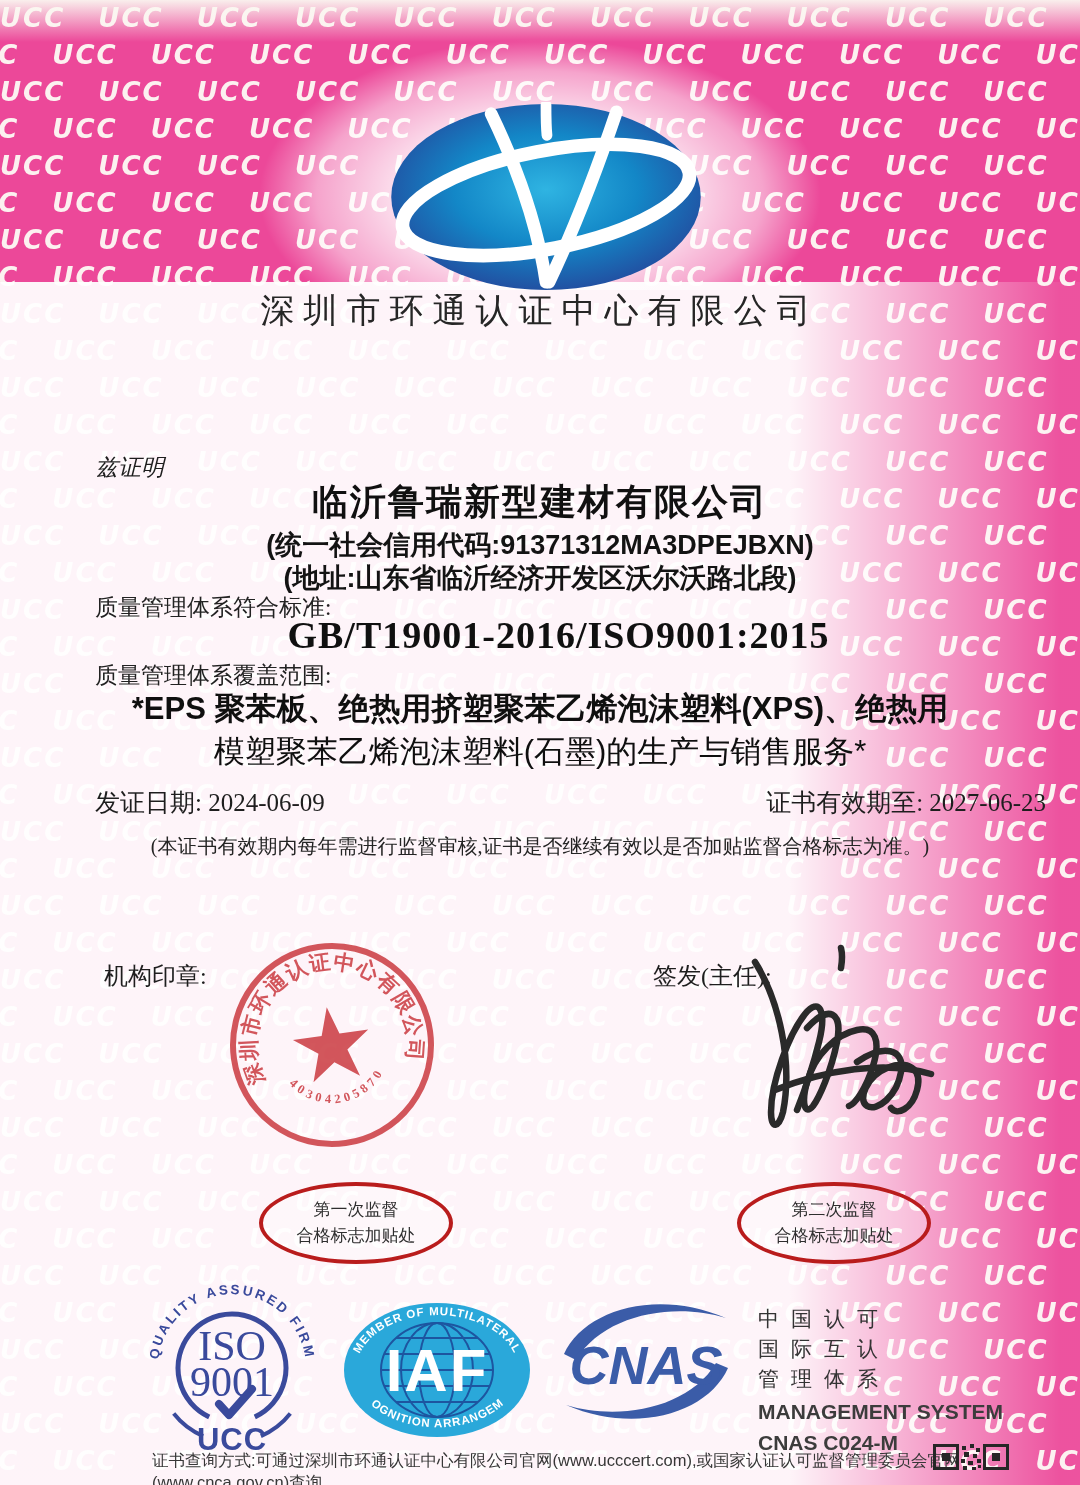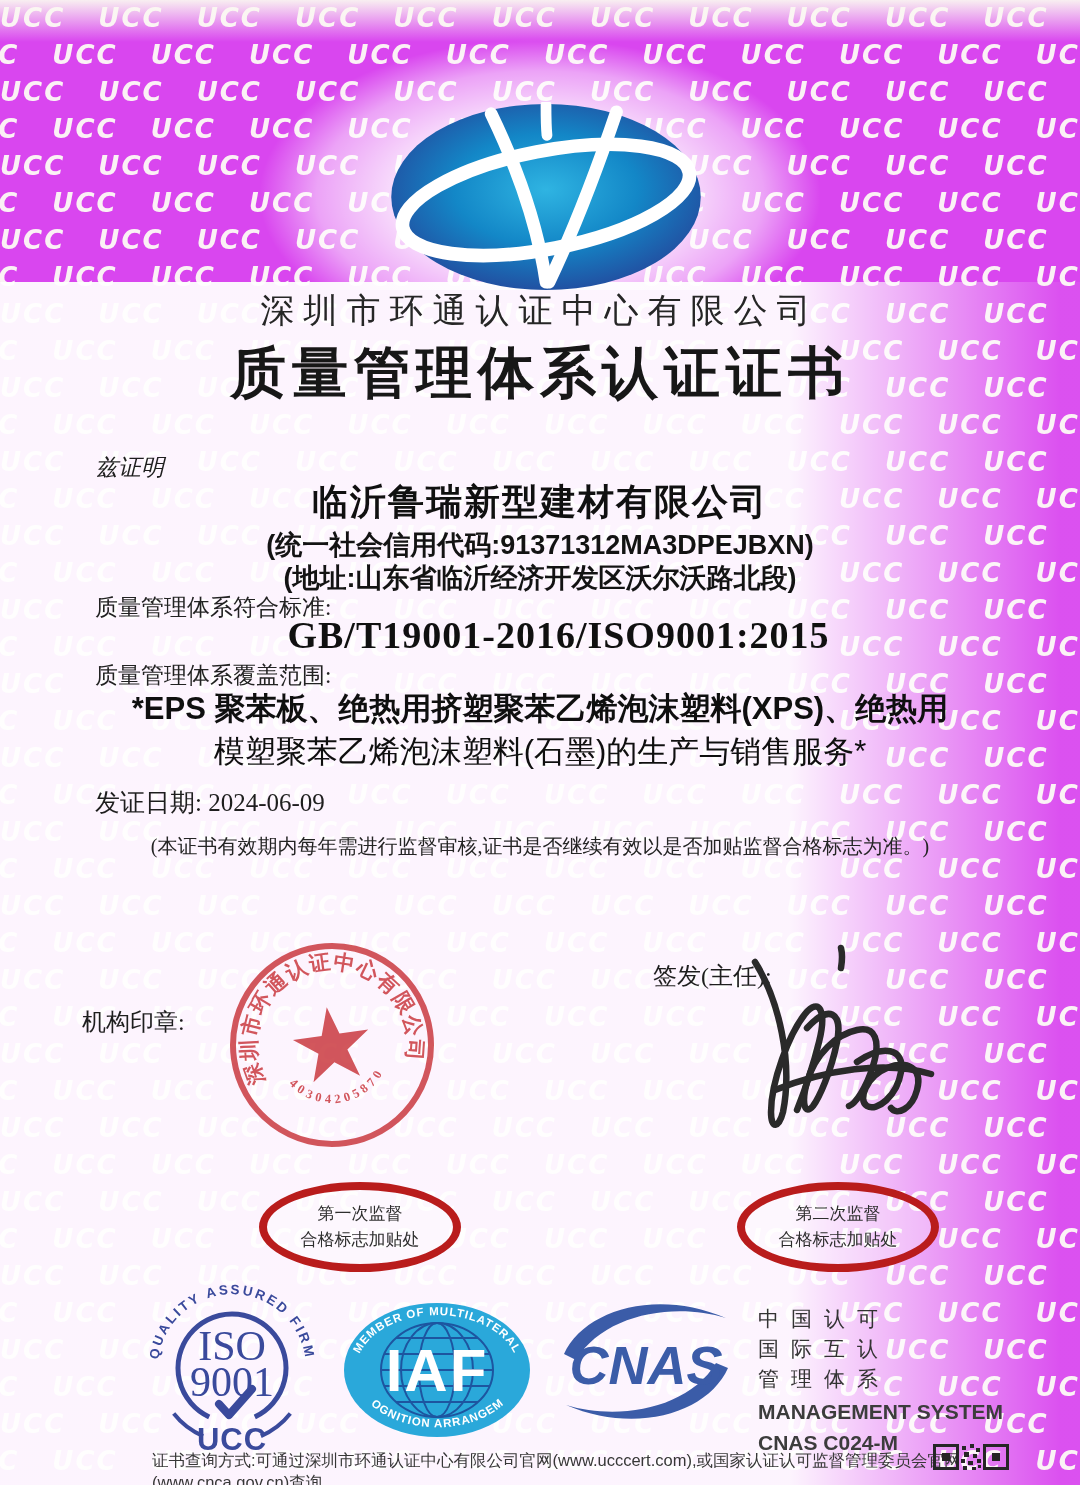--- a/index.html
+++ b/index.html
@@ -1,16 +1,16 @@
 <!DOCTYPE html>
 <html><head>
 <meta charset="utf-8">
 <style>
   html,body{margin:0;padding:0;background:#d8d5c8;}
-  .page{position:relative;width:1080px;height:1485px;background:#d946ef;overflow:hidden;
+  .page{position:relative;width:1080px;height:1485px;background:#ec4899;overflow:hidden;
         font-family:"Liberation Sans","DejaVu Sans",sans-serif;color:#1e1e1e;}
   
   .wm{position:absolute;inset:0;z-index:0;overflow:hidden;}
   .wm-row{white-space:nowrap;font:italic 800 26px "DejaVu Sans",sans-serif;
           color:rgba(253,251,244,0.95);letter-spacing:2px;word-spacing:22px;
           line-height:37px;height:37px;}
   .wm-row.odd{margin-left:-46px;}
   
   .wash-top{position:absolute;left:0;top:0;right:0;height:290px;z-index:1;
     background:linear-gradient(to bottom,rgba(250,248,241,.95),rgba(250,248,241,0) 42px),
@@ -28,23 +28,23 @@
   .company{top:478px;font-size:36px;font-weight:800;letter-spacing:2px;color:#101010;}
   .credit{top:527px;font-size:27px;font-weight:800;color:#131313;}
   .addr{top:560px;font-size:27px;font-weight:800;color:#131313;}
   .lbl{left:95px;font-size:23px;color:#222;}
   .standard{top:613px;font-size:38px;font-weight:700;letter-spacing:1px;color:#101010;padding-left:37px;}
   .scope1{top:688px;font-size:31px;font-weight:800;color:#0f0f0f;}
   .scope2{top:731px;font-size:31px;font-weight:400;color:#0f0f0f;}
   .date-l{left:95px;top:786px;font-size:25px;}
   .date-r{right:34px;left:auto;top:786px;text-align:right;font-size:25px;}
   .note{top:833px;font-size:20px;color:#242424;}
-  .seal-lbl{left:82px;top:960px;font-size:24px;margin-top:46px;}
+  .seal-lbl{left:104px;top:960px;font-size:24px;}
   .sign-lbl{left:653px;top:960px;font-size:24px;}
-  .oval{width:186px;height:74px;border:8px solid #b91c1c;border-radius:50%;
+  .oval{width:186px;height:74px;border:4px solid #b91c1c;border-radius:50%;
         display:flex;flex-direction:column;justify-content:center;align-items:center;
         font-size:17px;line-height:1.55;color:#2e2e2e;background:rgba(255,255,255,.25);}
   .accr{left:758px;top:1304px;}
   .accr-cn{font-family:"Liberation Serif","DejaVu Serif",serif;font-size:21px;letter-spacing:12px;
            line-height:30px;color:#333;}
   .accr-en{font-size:21px;font-weight:800;color:#3c3c3c;line-height:27px;margin-top:4px;}
   .footer{left:152px;top:1450px;font-size:16.5px;color:#373737;}
   .qr{left:933px;top:1442px;}
 </style>
 </head>
@@ -111,37 +111,40 @@
       <ellipse cx="160" cy="97" rx="158" ry="95" fill="url(#gl)"></ellipse>
       <g fill="none" stroke="#ffffff" stroke-linecap="round">
         <ellipse cx="160" cy="100" rx="149" ry="50" stroke-width="14" transform="rotate(-11 160 100)"></ellipse>
         <path d="M104,12 C132,70 152,130 160,184" stroke-width="13"></path>
         <path d="M232,10 C210,75 184,140 163,184" stroke-width="13"></path>
         <path d="M160,3 C160,14 160,24 161,34" stroke-width="11"></path>
       </g>
     </svg>
 
     <div class="abs ctr org-name serif">深圳市环通认证中心有限公司</div>
-    <div class="abs ctr cert-title">质量管理体系认证证书</div>
 
     <div class="abs certify serif">兹证明</div>
     <div class="abs ctr company">临沂鲁瑞新型建材有限公司</div>
     <div class="abs ctr credit">(统一社会信用代码:91371312MA3DPEJBXN)</div>
     <div class="abs ctr addr">(地址:山东省临沂经济开发区沃尔沃路北段)</div>
 
     <div class="abs lbl serif" style="top:592px;">质量管理体系符合标准:</div>
     <div class="abs ctr standard serif">GB/T19001-2016/ISO9001:2015</div>
 
     <div class="abs lbl serif" style="top:660px;">质量管理体系覆盖范围:</div>
     <div class="abs ctr scope1">*EPS 聚苯板、绝热用挤塑聚苯乙烯泡沫塑料(XPS)、绝热用</div>
     <div class="abs ctr scope2">模塑聚苯乙烯泡沫塑料(石墨)的生产与销售服务*</div>
 
     <div class="abs date-l serif">
       <span>发证日期:</span>
       <span>2024-06-09</span>
+    </div>
+    <div class="abs date-r serif">
+      <span>证书有效期至:</span>
+      <span>2027-06-23</span>
     </div>
     <div class="abs ctr note serif">(本证书有效期内每年需进行监督审核,证书是否继续有效以是否加贴监督合格标志为准。)</div>
 
     <div class="abs seal-lbl serif">机构印章:</div>
 
     <svg class="abs" style="left:220px;top:933px;" width="224" height="224" viewBox="0 0 224 224">
       <defs>
         <path id="sealTop" d="M40.6,138 A76,76 0 1 1 183.4,138" fill="none"></path>
         <path id="sealBot" d="M64.5,145.3 A58,58 0 0 0 159.5,145.3" fill="none"></path>
       </defs>

